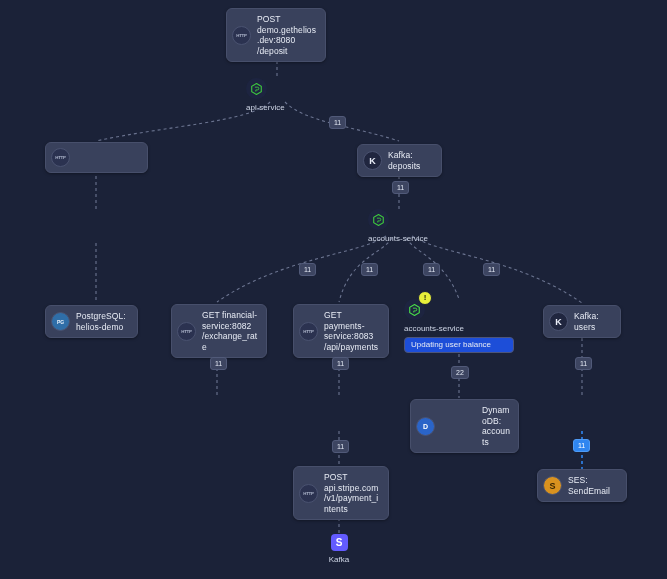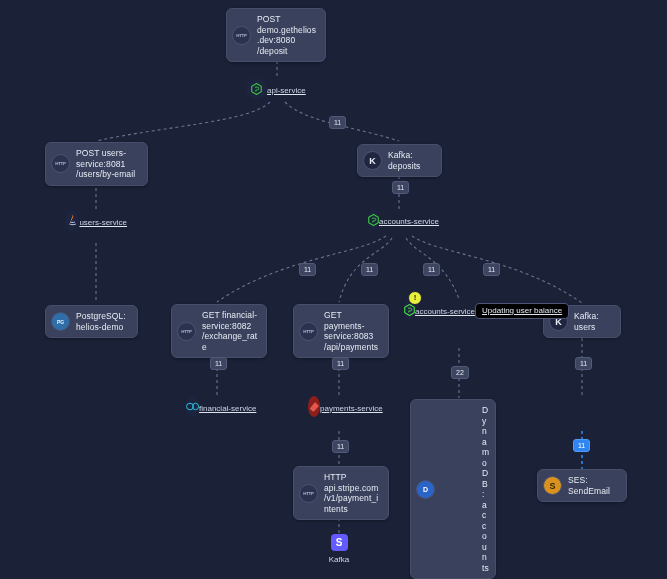--- a/index.html
+++ b/index.html
@@ -35,36 +35,36 @@
   .badge-icon{
     width:17px;height:17px;border-radius:50%;
     flex:0 0 17px;
     display:flex;align-items:center;justify-content:center;
     font-size:4.4px;font-weight:bold;letter-spacing:-.2px;
     background:#2b3250;color:#aeb6cc;
     border:1px solid #4a5270;
   }
 
   
-  .svc-node{position:absolute;display:flex;flex-direction:row;align-items:center;text-decoration:underline;}
+  .svc-node{position:absolute;display:flex;flex-direction:column;}
   .svc-circle{
     width:21px;height:21px;border-radius:50%;
     border:1.4px solid #5d6party;
     display:flex;align-items:center;justify-content:center;
     background:#1d2440;
     position:relative;
   }
   .svc-name{
     margin-top:4px;
     font-size:8px;line-height:10px;
     color:#cfd6e6;white-space:nowrap;
   }
   .svc-status{
     margin-top:3px;
-    background:#000000;
+    background:#1d4ed8;
     border:1px solid #4d557a;
     border-radius:4px;
     padding:2px 6px;
     font-size:8px;line-height:10px;
     color:#e6eaf4;white-space:nowrap;
   }
   .warn-dot{
     position:absolute;top:-8px;right:-7px;
     width:12px;height:12px;border-radius:50%;
     background:#e8f03a;
@@ -144,21 +144,20 @@
     </g>
   </svg>
 
   <div class="op-node" style="left:226px;top:8px;width:100px;">
     <span class="badge-icon">HTTP</span>
     <span class="label">POST demo.gethelios.dev:8080 /deposit</span>
   </div>
 
   <div class="op-node" style="left:45px;top:142px;width:103px;">
     <span class="badge-icon">HTTP</span>
-    <span class="label">POST users-service:8081 /users/by-email</span>
   </div>
 
   <div class="op-node" style="left:357px;top:144px;width:85px;">
     <span class="badge-icon" style="background:#20263f;color:#e9edf7;font-size:9px;">K</span>
     <span class="label">Kafka:  deposits</span>
   </div>
 
   <div class="op-node" style="left:45px;top:305px;width:93px;">
     <span class="badge-icon" style="background:#2f6ea8;color:#e7f1fb;font-size:5px;">PG</span>
     <span class="label">PostgreSQL:  helios-demo</span>
@@ -172,55 +171,45 @@
   <div class="op-node" style="left:293px;top:304px;width:96px;">
     <span class="badge-icon">HTTP</span>
     <span class="label">GET payments-service:8083 /api/payments</span>
   </div>
 
   <div class="op-node" style="left:543px;top:305px;width:78px;">
     <span class="badge-icon" style="background:#20263f;color:#e9edf7;font-size:9px;">K</span>
     <span class="label">Kafka:  users</span>
   </div>
 
-  <div class="op-node" style="left:410px;top:399px;width:86px;gap:47px;">
+  <div class="op-node" style="left:410px;top:399px;width:109px;gap:47px;">
     <span class="badge-icon" style="background:#2a64c8;color:#ffffff;font-size:7px;">D</span>
     <span class="label">DynamoDB:  accounts</span>
   </div>
 
   <div class="op-node" style="left:293px;top:466px;width:96px;">
     <span class="badge-icon">HTTP</span>
-    <span class="label">HTTP api.stripe.com/v1/payment_intents</span>
+    <span class="label">POST api.stripe.com/v1/payment_intents</span>
   </div>
 
   <div class="op-node" style="left:537px;top:469px;width:90px;">
     <span class="badge-icon" style="background:#d9921f;color:#3b2703;font-size:9px;">S</span>
     <span class="label">SES:  SendEmail</span>
   </div>
 
   <div class="svc-node" style="left:246px;top:78px;width:62px;">
     <div class="svc-circle" style="border-color:#3b8f3b;">
       <svg width="11" height="12" viewBox="0 0 24 26">
         <path d="M12 1 L22.4 7 L22.4 19 L12 25 L1.6 19 L1.6 7 Z" fill="none" stroke="#3ec93e" stroke-width="2.4"></path>
         <path d="M8.5 9 h5.5 a3 3 0 0 1 0 6 h-3.5 v3.5" fill="none" stroke="#3ec93e" stroke-width="2"></path>
       </svg>
     </div>
     <div class="svc-name">api-service</div>
   </div>
 
-  <div class="svc-node" style="left:65px;top:210px;width:62px;">
-    <div class="svc-circle" style="border-color:#9aa3bb;">
-      <svg width="9" height="12" viewBox="0 0 18 24">
-        <path d="M9 1 C12 5 5 7 7.5 11" fill="none" stroke="#e8762a" stroke-width="2"></path>
-        <path d="M4 14 C9 16 14 14 14 14" fill="none" stroke="#cfd6e6" stroke-width="2"></path>
-        <path d="M3 18 C9 21 16 18 16 18" fill="none" stroke="#cfd6e6" stroke-width="2"></path>
-      </svg>
-    </div>
-    <div class="svc-name">users-service</div>
-  </div>
 
   <div class="svc-node" style="left:368px;top:209px;width:62px;">
     <div class="svc-circle" style="border-color:#3b8f3b;">
       <svg width="11" height="12" viewBox="0 0 24 26">
         <path d="M12 1 L22.4 7 L22.4 19 L12 25 L1.6 19 L1.6 7 Z" fill="none" stroke="#3ec93e" stroke-width="2.4"></path>
         <path d="M8.5 9 h5.5 a3 3 0 0 1 0 6 h-3.5 v3.5" fill="none" stroke="#3ec93e" stroke-width="2"></path>
       </svg>
     </div>
     <div class="svc-name">accounts-service</div>
   </div>
@@ -230,38 +219,21 @@
       <svg width="11" height="12" viewBox="0 0 24 26">
         <path d="M12 1 L22.4 7 L22.4 19 L12 25 L1.6 19 L1.6 7 Z" fill="none" stroke="#49e049" stroke-width="2.4"></path>
         <path d="M8.5 9 h5.5 a3 3 0 0 1 0 6 h-3.5 v3.5" fill="none" stroke="#49e049" stroke-width="2"></path>
       </svg>
       <span class="warn-dot">!</span>
     </div>
     <div class="svc-name">accounts-service</div>
     <div class="svc-status">Updating user balance</div>
   </div>
 
-  <div class="svc-node" style="left:186px;top:396px;width:62px;">
-    <div class="svc-circle" style="border-color:#29b6d8;">
-      <svg width="13" height="9" viewBox="0 0 26 18">
-        <ellipse cx="8" cy="9" rx="7" ry="6.5" fill="none" stroke="#29c3e0" stroke-width="2"></ellipse>
-        <ellipse cx="19" cy="9" rx="6" ry="6.5" fill="none" stroke="#29c3e0" stroke-width="2"></ellipse>
-      </svg>
-    </div>
-    <div class="svc-name">financial-service</div>
-  </div>
-
-  <div class="svc-node" style="left:308px;top:396px;width:62px;">
-    <div class="svc-circle" style="border-color:#c9332c;background:#8c1f1a;">
-      <svg width="12" height="12" viewBox="0 0 22 22">
-        <path d="M4 14 L13 3 L19 9 L10 19 Z" fill="#e8534a" stroke="#f0867e" stroke-width="1"></path>
-      </svg>
-    </div>
-    <div class="svc-name">payments-service</div>
-  </div>
+
 
 
   <div class="prod-node" style="left:310px;top:534px;width:58px;">
     <div class="prod-sq" style="background:#635bff;">S</div>
     <div class="prod-name">Kafka</div>
   </div>
 
   <div class="edge-chip" style="left:329px;top:116px;">11</div>
   <div class="edge-chip" style="left:392px;top:181px;">11</div>
   <div class="edge-chip" style="left:299px;top:263px;">11</div>

